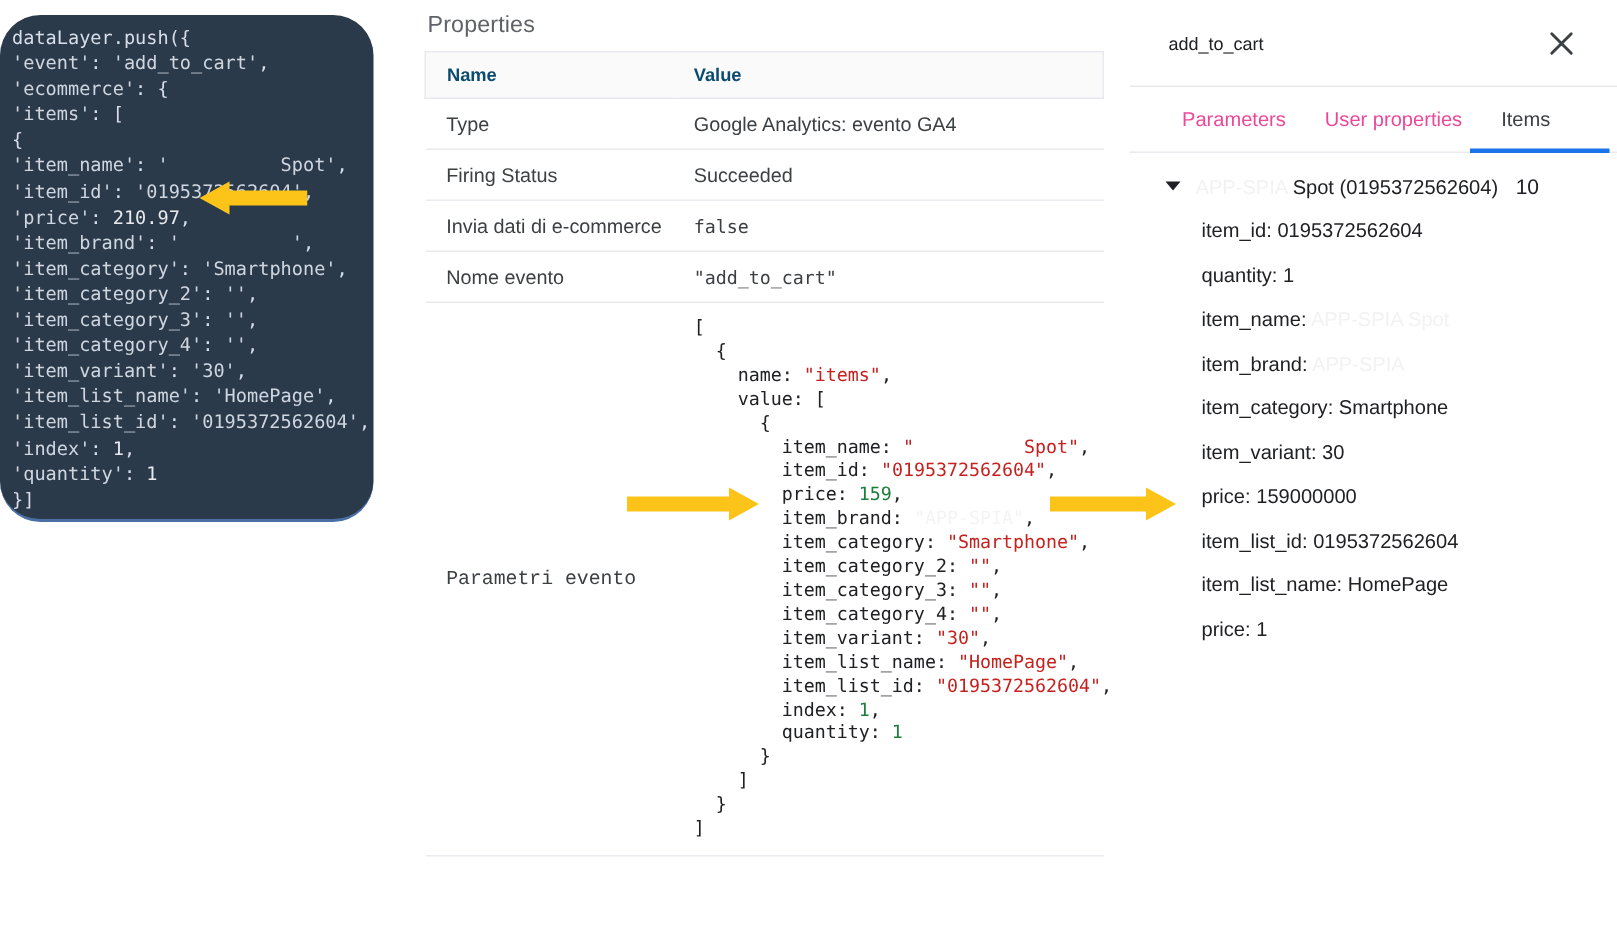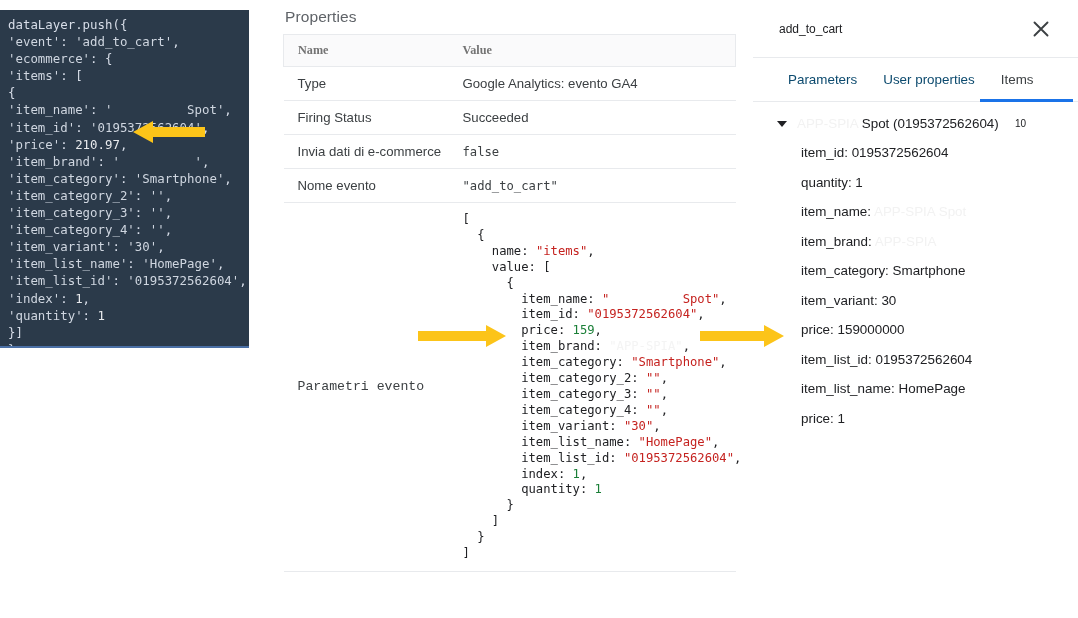--- a/index.html
+++ b/index.html
@@ -13,20 +13,21 @@
   #root { position: relative; width: 1078px; height: 618px; background:#fff; }
 
   
   .code-panel {
     position: absolute; left: 0; top: 10px;
     width: 249px; height: 338px;
     background: #2b3a4a;
     border-bottom: 2px solid #4a6fa5;
     padding: 6px 0 0 8px;
     overflow: hidden;
+    border-radius: 27px;
   }
   .code-line {
     font-family: "DejaVu Sans Mono", "Liberation Mono", monospace;
     font-size: 12.4px;
     line-height: 17.1px;
     white-space: pre;
     color: #d8dee9;
   }
   .c-key   { color: #d8dee9; }
 
@@ -39,23 +40,23 @@
   table.props { width: 452px; border-collapse: collapse; table-layout: fixed; }
   table.props th, table.props td {
     border-top: 1px solid #e8eaed;
     border-bottom: 1px solid #e8eaed;
     text-align: left;
     vertical-align: middle;
     padding: 9px 6px 9px 14px;
   }
   table.props th {
     background: #fafafb;
-    font-size: 12.2px; font-weight: bold; color: #737373;
+    font-size: 12.2px; font-weight: bold; color: #0c4a6e;
     padding-top: 8px; padding-bottom: 8px;
-    border-left: 1px solid #e8eaed; border-right: 1px solid #e8eaed; font-family: Liberation Serif, serif;
+    border-left: 1px solid #e8eaed; border-right: 1px solid #e8eaed;
   }
   table.props th:first-child { border-right: none; }
   table.props th:last-child  { border-left: none; }
   .col-name  { width: 165px; }
   .col-value { width: 287px; }
   td.name-cell  { font-size: 13.2px; color: #3c4043; }
   td.value-cell { font-size: 13.2px; color: #3c4043; }
   td.value-cell.mono {
     font-family: "DejaVu Sans Mono","Liberation Mono", monospace;
     font-size: 12.2px;
@@ -88,21 +89,21 @@
     width: 26px; height: 26px; display:flex; align-items:center; justify-content:center;
     cursor: pointer;
   }
   .rp-tabs {
     display: flex; height: 44px; align-items: stretch;
     border-bottom: 1px solid #e8eaed;
     padding-left: 22px;
   }
   .rp-tab {
     display: flex; align-items: center; justify-content: center;
-    padding: 0 13px; font-size: 13.4px; color: #0c4a6e;
+    padding: 0 13px; font-size: 13.4px; color: #ec4899;
     cursor: pointer; position: relative;
   }
   .rp-tab.active { color: #3c4043; }
   .rp-tab.active::after {
     content:""; position:absolute; left:-8px; right:-26px; bottom:-1px;
     height: 3px; background: #1a73e8;
   }
 
   .item-group { padding: 14px 0 0 22px; }
   .item-head {
@@ -112,21 +113,21 @@
   }
   .caret {
     width: 0; height: 0; margin-right: 10px; margin-left: 2px;
     border-left: 5px solid transparent;
     border-right: 5px solid transparent;
     border-top: 6px solid #202124;
     cursor: pointer;
   }
   .item-head-label { flex: 1; }
   .redact { color: #f2f2f2; }
-  .item-count { font-size: 10px; color: #202124; padding-right: 52px; }
+  .item-count { font-size: 14px; color: #202124; padding-right: 52px; }
 
   .item-rows { padding-left: 26px; }
   .item-row {
     font-size: 13.4px; color: #202124;
     line-height: 16px; margin-bottom: 13.5px;
   }
   .item-row .faint { color: #f2f2f2; }
 
   
   .arrow { position: absolute; }

